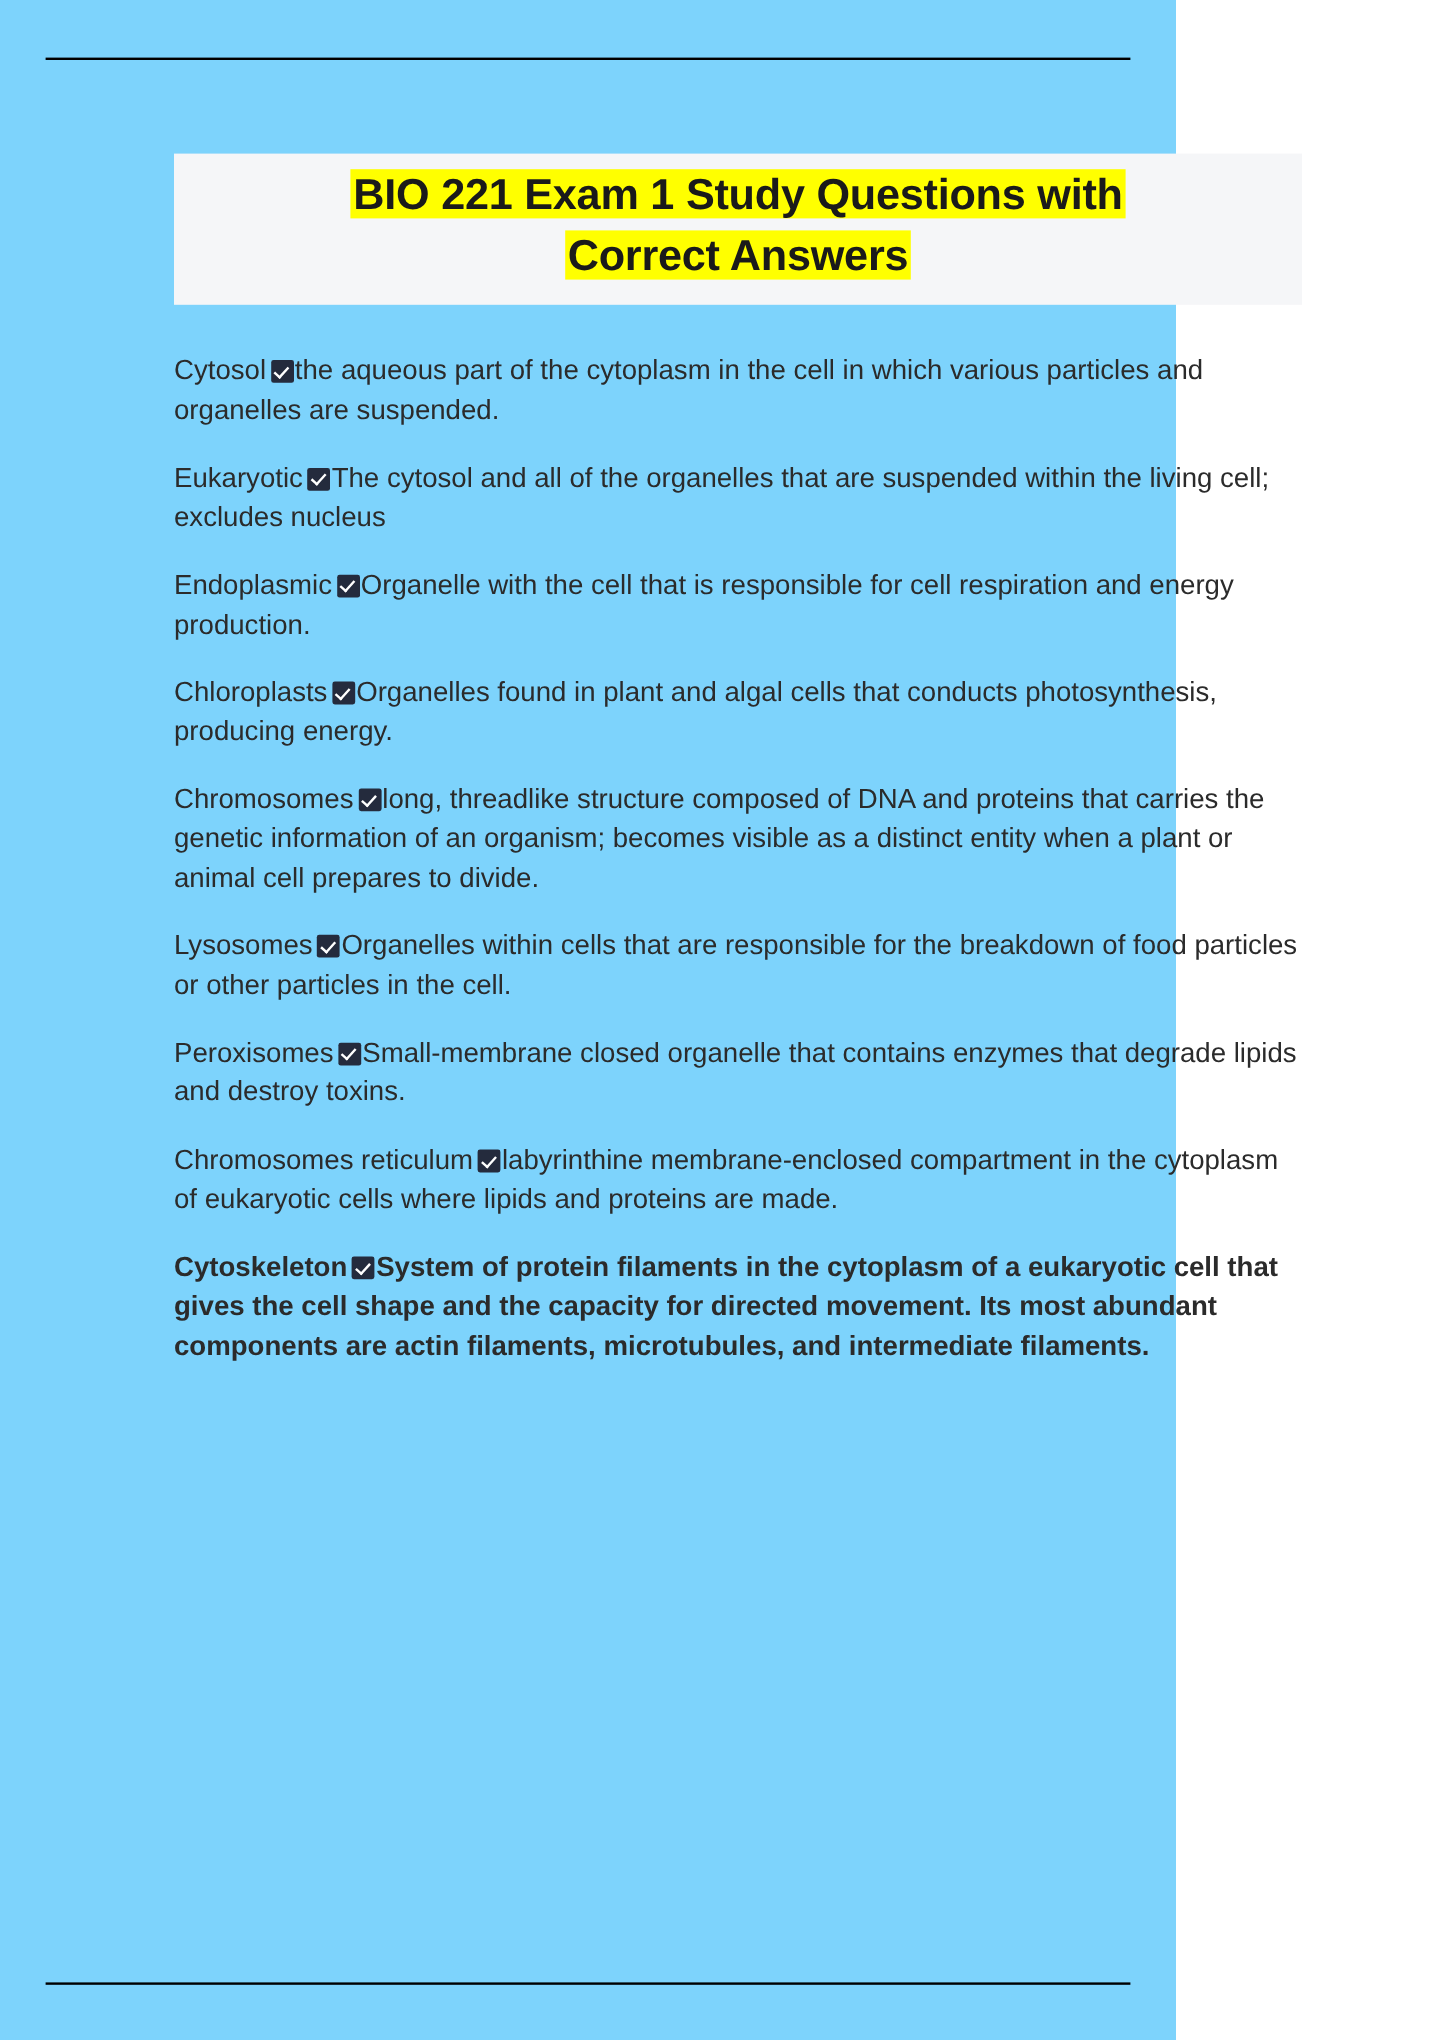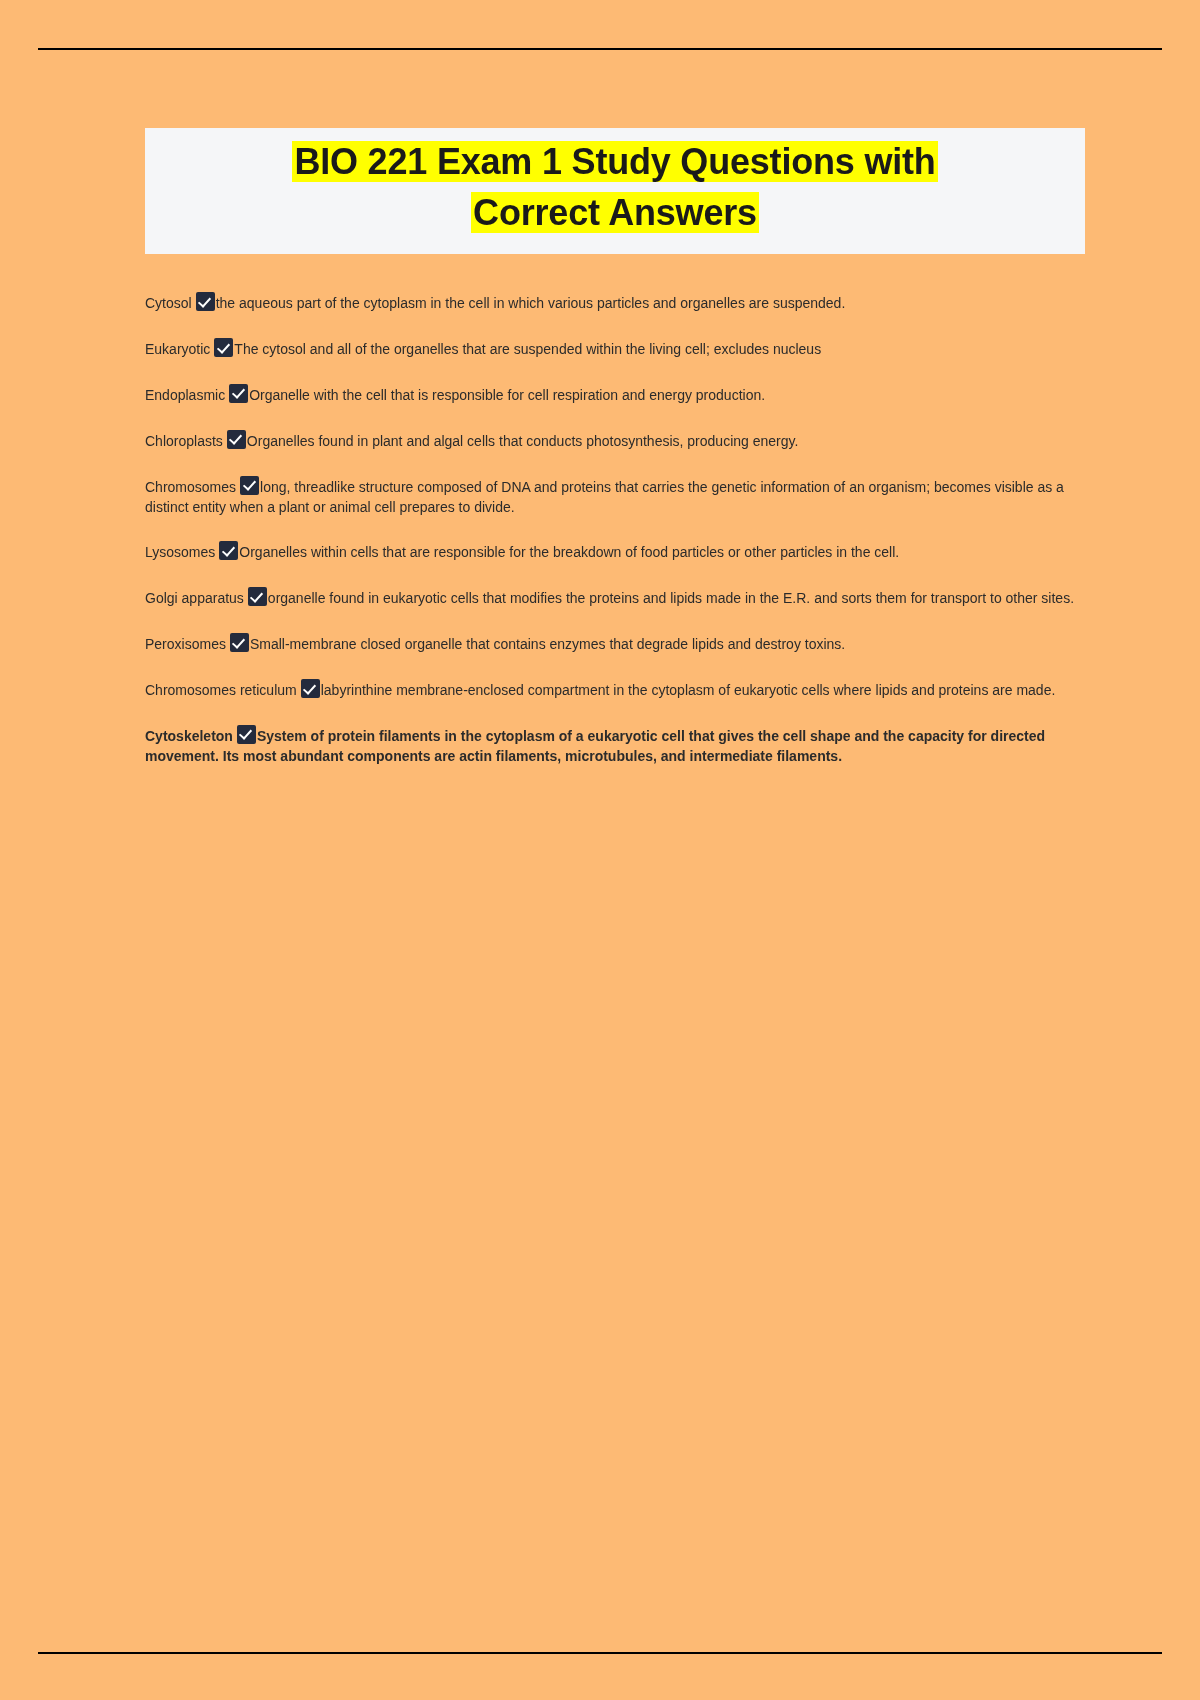--- a/index.html
+++ b/index.html
@@ -8,23 +8,23 @@
     background: #ffffff;
   }
   body {
     width: 1200px;
     height: 1700px;
     font-family: "Liberation Sans", sans-serif;
     -webkit-font-smoothing: antialiased;
   }
   .page {
     position: relative;
-    width: 1200px;
+    width: 980px;
     height: 1700px;
-    background: #fdba74;
+    background: #7dd3fc;
     box-sizing: border-box;
     padding: 0;
   }
   .rule {
     position: absolute;
     left: 38px;
     right: 38px;
     height: 0;
     border-top: 2px solid #000000;
   }
@@ -53,21 +53,21 @@
   }
   .title-line span.hl {
     background: #ffff00;
     padding: 0 2px;
   }
 
   .entries {
     margin-top: 38px;
   }
   .entry {
-    font-size: 14px;
+    font-size: 23px;
     line-height: 1.42;
     color: #2b2b2b;
     margin: 0 0 24px 0;
     text-align: left;
   }
   .entry:last-child { margin-bottom: 0; font-weight: bold; }
 
   .term {
     color: #2b2b2b;
   }
@@ -118,21 +118,20 @@
 
       <p class="entry"><span class="term">Endoplasmic</span><span class="check"></span><span class="def">Organelle with the cell that is responsible for cell respiration and energy production.</span></p>
 
 
       <p class="entry"><span class="term">Chloroplasts</span><span class="check"></span><span class="def">Organelles found in plant and algal cells that conducts photosynthesis, producing energy.</span></p>
 
       <p class="entry"><span class="term">Chromosomes</span><span class="check"></span><span class="def">long, threadlike structure composed of DNA and proteins that carries the genetic information of an organism; becomes visible as a distinct entity when a plant or animal cell prepares to divide.</span></p>
 
       <p class="entry"><span class="term">Lysosomes</span><span class="check"></span><span class="def">Organelles within cells that are responsible for the breakdown of food particles or other particles in the cell.</span></p>
 
-      <p class="entry"><span class="term">Golgi apparatus</span><span class="check"></span><span class="def">organelle found in eukaryotic cells that modifies the proteins and lipids made in the E.R. and sorts them for transport to other sites.</span></p>
 
       <p class="entry"><span class="term">Peroxisomes</span><span class="check"></span><span class="def">Small-membrane closed organelle that contains enzymes that degrade lipids and destroy toxins.</span></p>
 
 
       <p class="entry"><span class="term">Chromosomes reticulum</span><span class="check"></span><span class="def">labyrinthine membrane-enclosed compartment in the cytoplasm of eukaryotic cells where lipids and proteins are made.</span></p>
 
       <p class="entry"><span class="term">Cytoskeleton</span><span class="check"></span><span class="def">System of protein filaments in the cytoplasm of a eukaryotic cell that gives the cell shape and the capacity for directed movement. Its most abundant components are actin filaments, microtubules, and intermediate filaments.</span></p>
 
     </div>
   </div>

